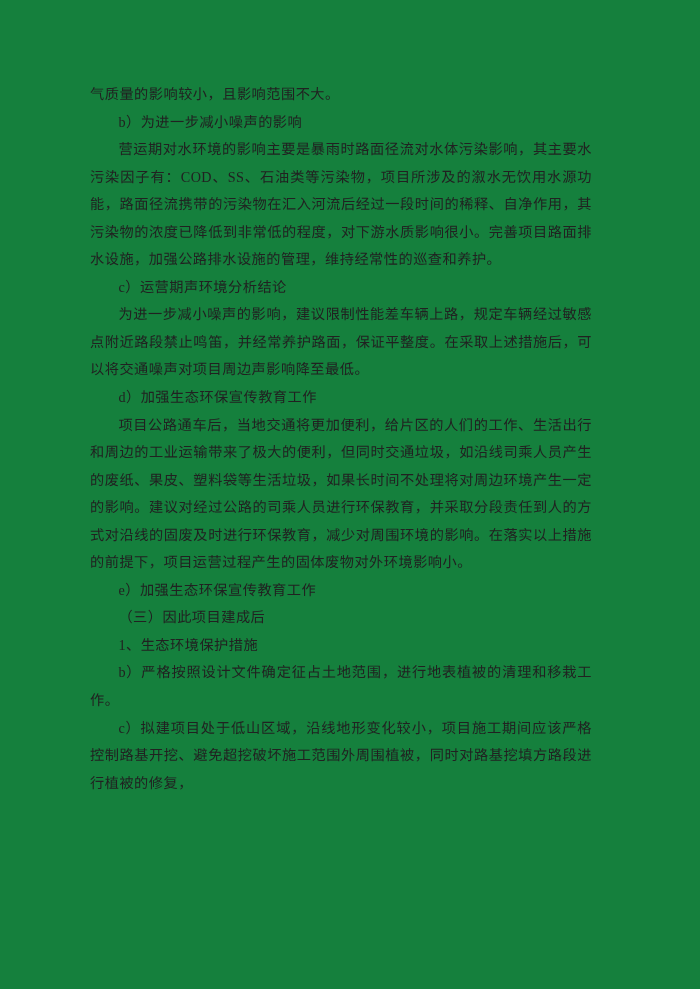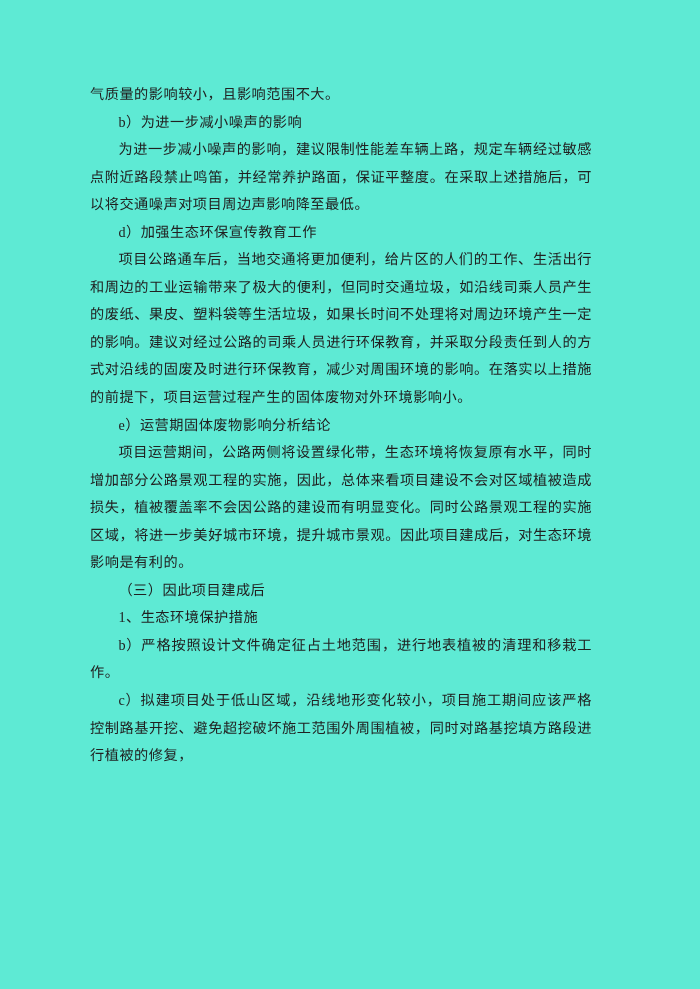--- a/index.html
+++ b/index.html
@@ -6,21 +6,21 @@
     margin: 0;
     padding: 0;
     background: #ffffff;
   }
   .page {
     position: relative;
     box-sizing: border-box;
     width: 700px;
     height: 989px;
     margin: 0 auto;
-    background: #5eead4;
+    background: #15803d;
     padding: 81px 108px 40px 90px;
     overflow: hidden;
   }
   .doc-body {
     font-family: "Liberation Serif", "DejaVu Serif", serif;
     font-size: 14.2px;
     line-height: 27.55px;
     color: #212121;
     text-align: justify;
     letter-spacing: 0.5px;
@@ -33,23 +33,24 @@
     text-indent: 0;
   }
 </style>
 </head>
 <body>
 
 <div class="page">
   <div class="doc-body">
     <p class="para no-indent">气质量的影响较小，且影响范围不大。</p>
     <p class="para">b）为进一步减小噪声的影响</p>
+    <p class="para">营运期对水环境的影响主要是暴雨时路面径流对水体污染影响，其主要水污染因子有：COD、SS、石油类等污染物，项目所涉及的溆水无饮用水源功能，路面径流携带的污染物在汇入河流后经过一段时间的稀释、自净作用，其污染物的浓度已降低到非常低的程度，对下游水质影响很小。完善项目路面排水设施，加强公路排水设施的管理，维持经常性的巡查和养护。</p>
+    <p class="para">c）运营期声环境分析结论</p>
     <p class="para">为进一步减小噪声的影响，建议限制性能差车辆上路，规定车辆经过敏感点附近路段禁止鸣笛，并经常养护路面，保证平整度。在采取上述措施后，可以将交通噪声对项目周边声影响降至最低。</p>
     <p class="para">d）加强生态环保宣传教育工作</p>
     <p class="para">项目公路通车后，当地交通将更加便利，给片区的人们的工作、生活出行和周边的工业运输带来了极大的便利，但同时交通垃圾，如沿线司乘人员产生的废纸、果皮、塑料袋等生活垃圾，如果长时间不处理将对周边环境产生一定的影响。建议对经过公路的司乘人员进行环保教育，并采取分段责任到人的方式对沿线的固废及时进行环保教育，减少对周围环境的影响。在落实以上措施的前提下，项目运营过程产生的固体废物对外环境影响小。</p>
-    <p class="para">e）运营期固体废物影响分析结论</p>
-    <p class="para">项目运营期间，公路两侧将设置绿化带，生态环境将恢复原有水平，同时增加部分公路景观工程的实施，因此，总体来看项目建设不会对区域植被造成损失，植被覆盖率不会因公路的建设而有明显变化。同时公路景观工程的实施区域，将进一步美好城市环境，提升城市景观。因此项目建成后，对生态环境影响是有利的。</p>
+    <p class="para">e）加强生态环保宣传教育工作</p>
     <p class="para">（三）因此项目建成后</p>
     <p class="para">1、生态环境保护措施</p>
     <p class="para">b）严格按照设计文件确定征占土地范围，进行地表植被的清理和移栽工作。</p>
     <p class="para">c）拟建项目处于低山区域，沿线地形变化较小，项目施工期间应该严格控制路基开挖、避免超挖破坏施工范围外周围植被，同时对路基挖填方路段进行植被的修复，</p>
   </div>
 </div>
 
 </body></html>

